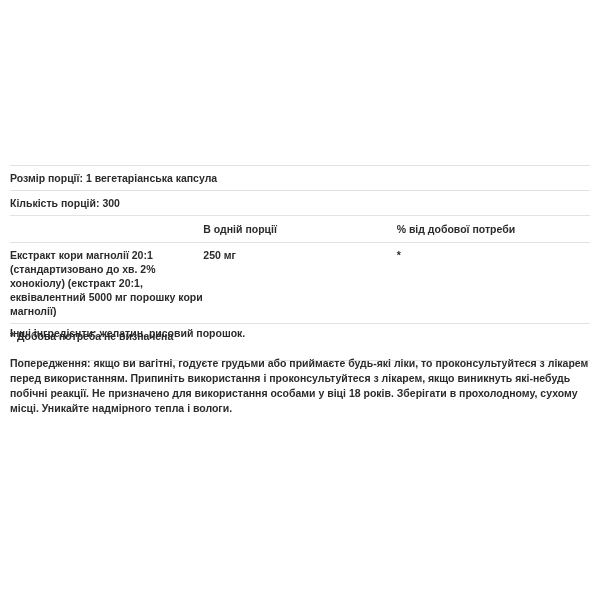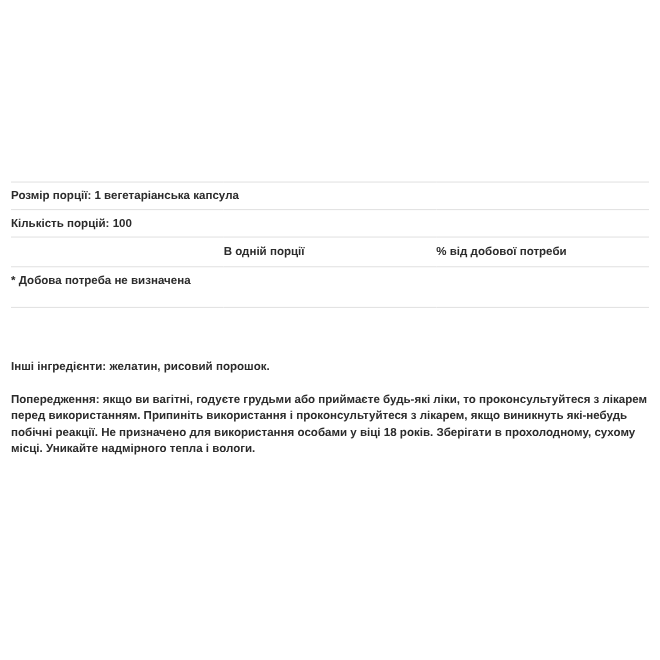--- a/index.html
+++ b/index.html
@@ -103,26 +103,31 @@
 
 <div class="page">
 
   <div class="facts">
     <table class="facts-table">
       <tbody>
         <tr class="first-row">
           <td class="col-name" colspan="3">Розмір порції: 1 вегетаріанська капсула</td>
         </tr>
         <tr>
-          <td class="col-name" colspan="3">Кількість порцій: 100</td>
+          <td class="col-name" colspan="3">Кількість порцій: 300</td>
         </tr>
         <tr class="hdr-row">
           <td class="col-name hdr-spacer"></td>
           <td class="col-amount">В одній порції</td>
           <td class="col-dv">% від добової потреби</td>
+        </tr>
+        <tr>
+          <td class="col-name">Екстракт кори магнолії 20:1 (стандартизовано до хв. 2% хонокіолу) (екстракт 20:1, еквівалентний 5000 мг порошку кори магнолії)</td>
+          <td class="col-amount">250 мг</td>
+          <td class="col-dv">*</td>
         </tr>
         <tr class="footnote-row">
           <td class="col-name" colspan="3">* Добова потреба не визначена</td>
         </tr>
         <tr>
           <td class="facts-bottom-rule" colspan="3"></td>
         </tr>
       </tbody>
     </table>
   </div>

